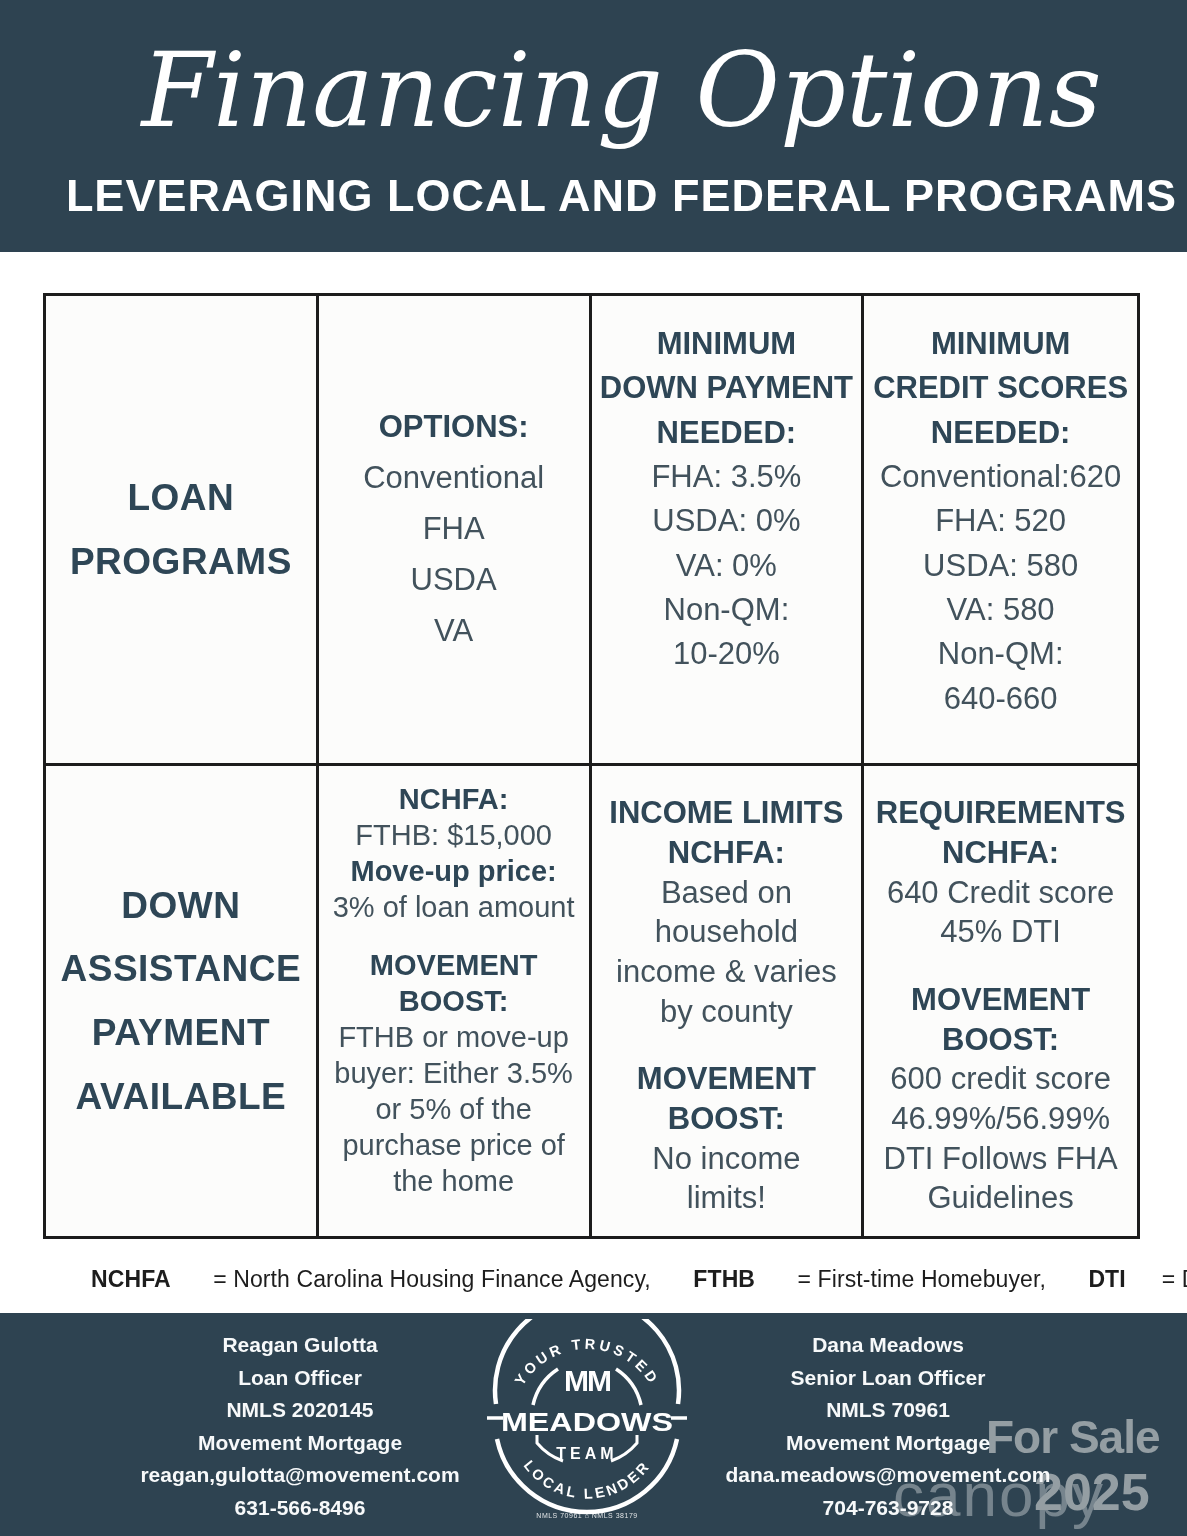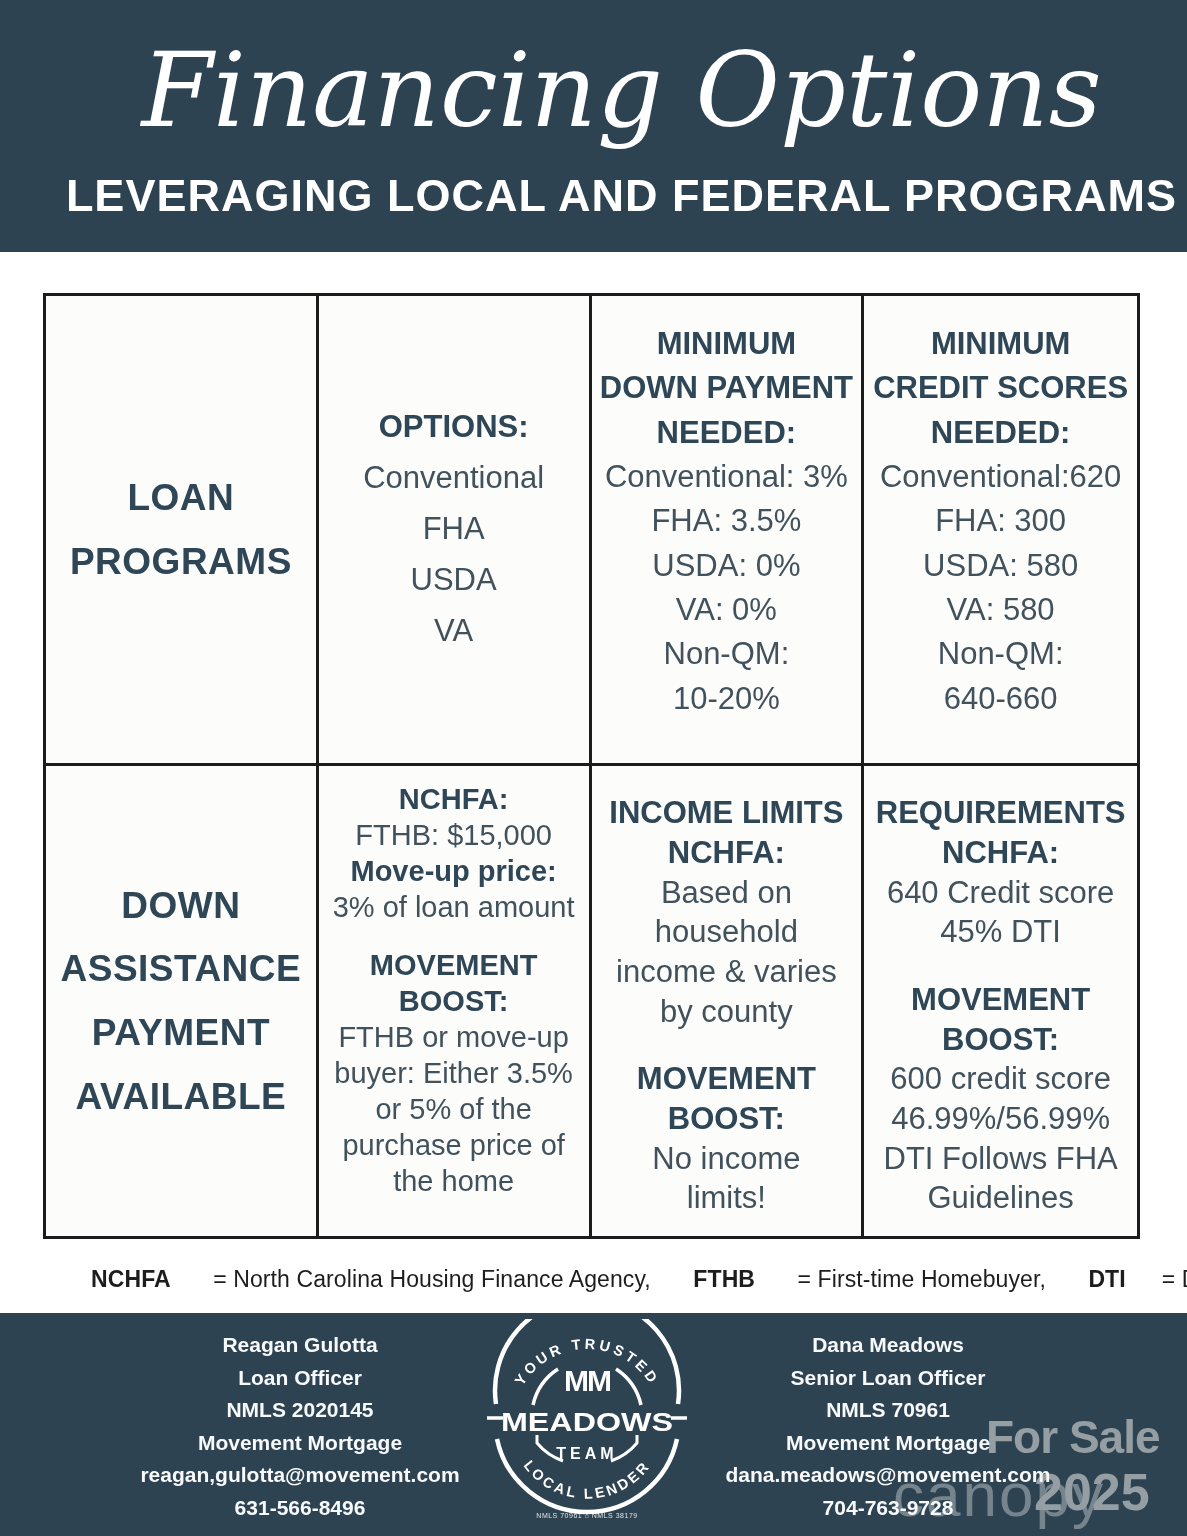--- a/index.html
+++ b/index.html
@@ -73,33 +73,32 @@
         <div class="ln b">OPTIONS:</div>
         <div class="ln">Conventional</div>
         <div class="ln">FHA</div>
         <div class="ln">USDA</div>
         <div class="ln">VA</div>
       </div>
     <div class="cell list">
         <div class="ln b">MINIMUM</div>
         <div class="ln b">DOWN PAYMENT</div>
         <div class="ln b">NEEDED:</div>
-        <div class="ln">Conventional: 3%</div>
         <div class="ln">FHA: 3.5%</div>
         <div class="ln">USDA: 0%</div>
         <div class="ln">VA: 0%</div>
         <div class="ln">Non-QM:</div>
         <div class="ln">10-20%</div>
       </div>
     <div class="cell list">
         <div class="ln b">MINIMUM</div>
         <div class="ln b">CREDIT SCORES</div>
         <div class="ln b">NEEDED:</div>
         <div class="ln">Conventional:620</div>
-        <div class="ln">FHA: 300</div>
+        <div class="ln">FHA: 520</div>
         <div class="ln">USDA: 580</div>
         <div class="ln">VA: 580</div>
         <div class="ln">Non-QM:</div>
         <div class="ln">640-660</div>
       </div>
     <div class="cell label">
         <div class="ln b">DOWN</div>
         <div class="ln b">ASSISTANCE</div>
         <div class="ln b">PAYMENT</div>
         <div class="ln b">AVAILABLE</div>

